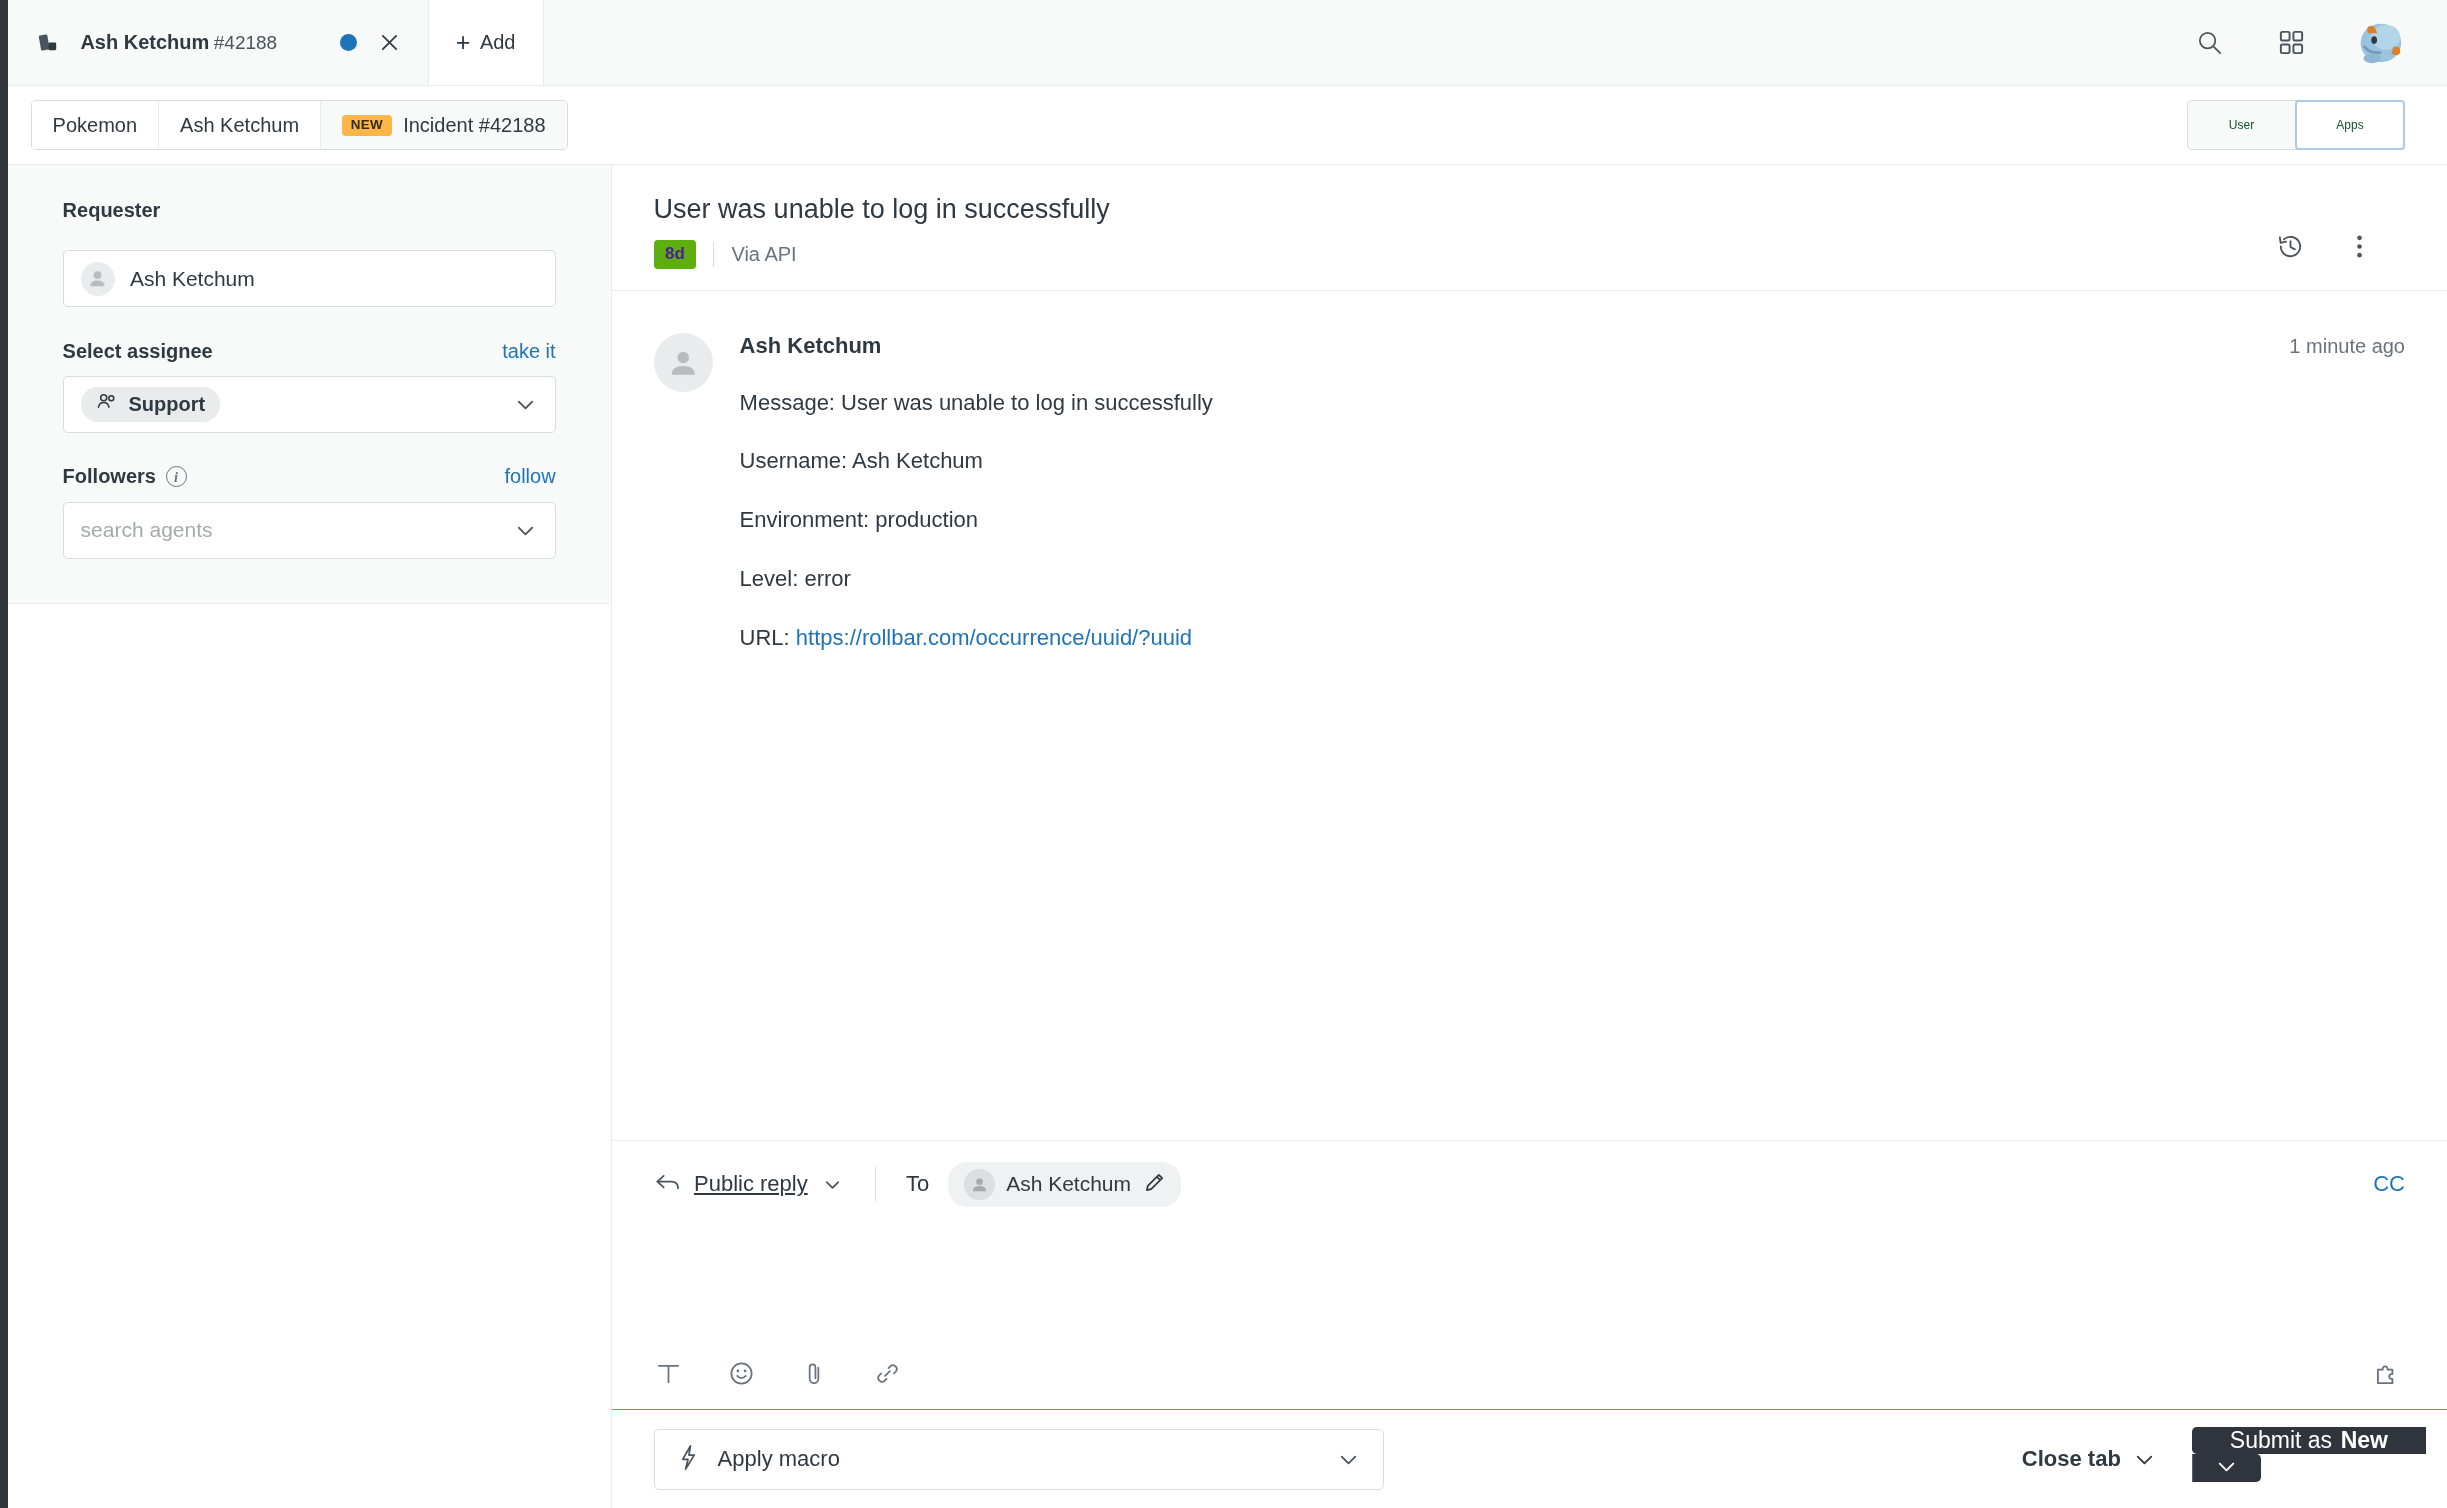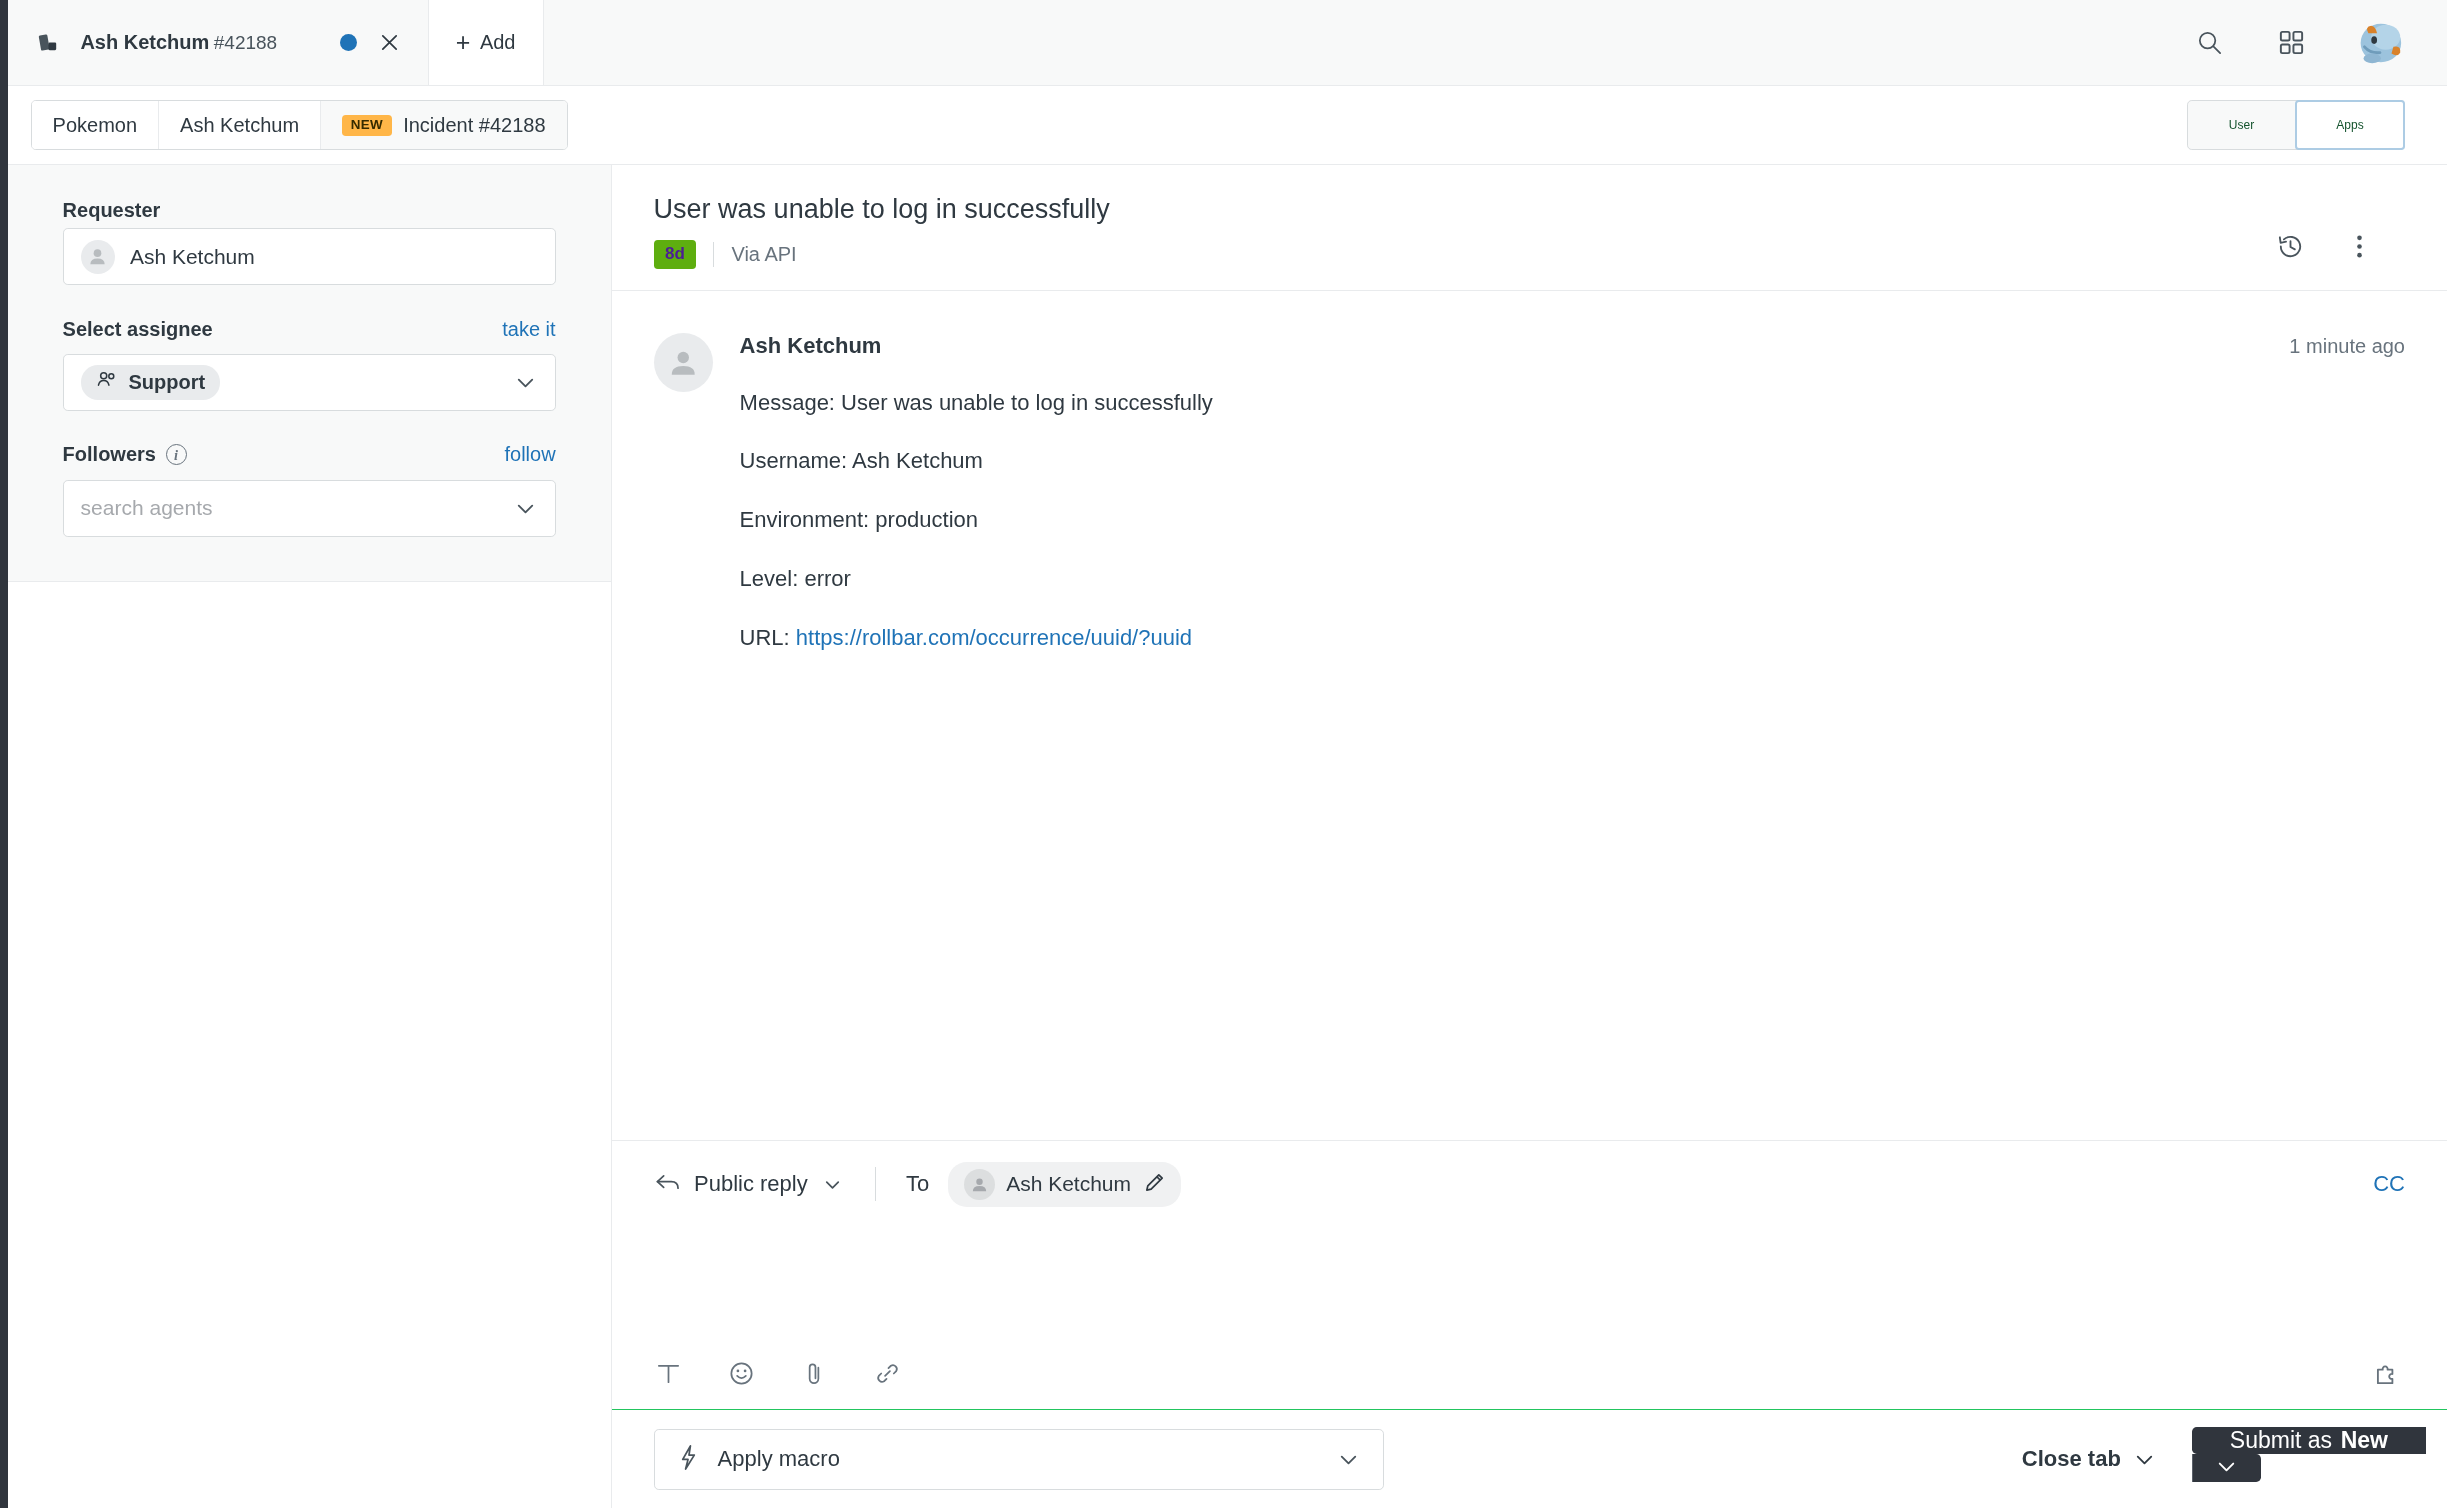--- a/index.html
+++ b/index.html
@@ -133,21 +133,21 @@
     background: #ffffff;
     display: flex; flex-direction: column;
   }
   .sidebar-panel {
     background: #f8f9f9;
     border-bottom: 1px solid #e9ebed;
     padding: 34px 55px 44px 55px;
   }
   .field-label {
     font-size: 20px; font-weight: 700; color: #2f3941;
-    margin-bottom: 6px; display: flex; align-items: center; gap: 9.6px;
+    margin-bottom: 28px; display: flex; align-items: center; gap: 9.6px;
   }
   .label-row {
     display: flex; align-items: center; justify-content: space-between;
     margin-bottom: 13.4px;
   }
   .label-row .field-label { margin-bottom: 0; }
   .link-blue { color: #1f73b7; font-size: 20px; cursor: pointer; }
   .input-box {
     height: 57px; background: #ffffff;
     border: 1px solid #d8dcde; border-radius: 4.8px;
@@ -211,21 +211,21 @@
   .cmt-line { font-size: 22px; color: #2f3941; margin-top: 29px; line-height: 1.35; }
   .cmt-line:first-of-type { margin-top: 19px; }
   .link-url { color: #1f73b7; text-decoration: none; cursor: pointer; }
 
   
   .composer { flex: 0 0 auto; border-top: 1px solid #e9ebed; background: #ffffff; }
   .comp-head {
     display: flex; align-items: center; gap: 19px;
     padding: 21px 42px 17px 42px;
   }
-  .reply-type { display: flex; align-items: center; gap: 13.4px; cursor: pointer; }
+  .reply-type { display: flex; align-items: center; gap: 13.4px; cursor: pointer; text-decoration: underline; }
   .reply-label { font-size: 22px; color: #2f3941; }
   .comp-div { width: 1px; height: 34px; background: #d8dcde; margin: 0 11.5px; }
   .to-label { font-size: 22px; color: #2f3941; }
   .recipient-pill {
     display: inline-flex; align-items: center; gap: 11.5px;
     background: #f0f1f2; border-radius: 19px;
     padding: 6.7px 15.3px; cursor: pointer;
   }
   .rp-name { font-size: 21px; color: #2f3941; }
   .cc-link { margin-left: auto; color: #1f73b7; font-size: 22px; cursor: pointer; }

